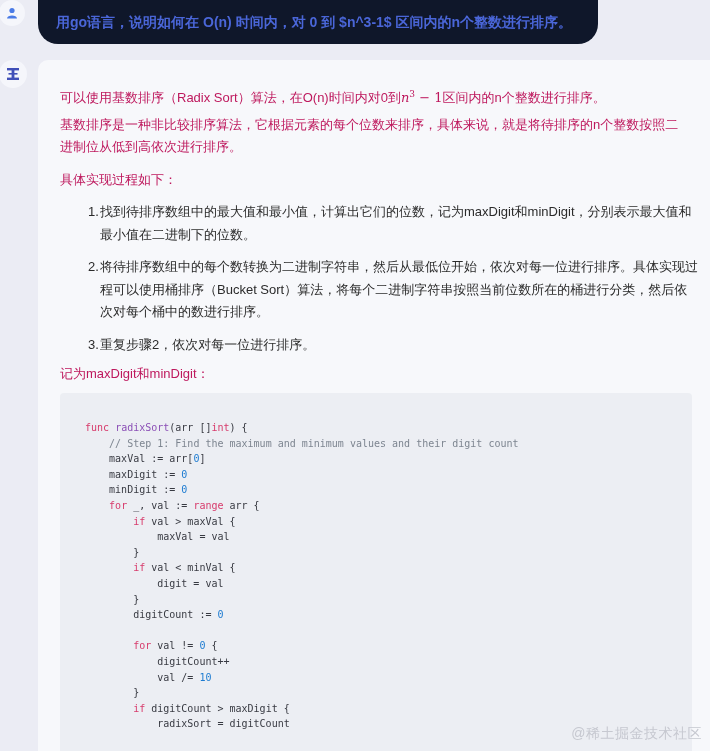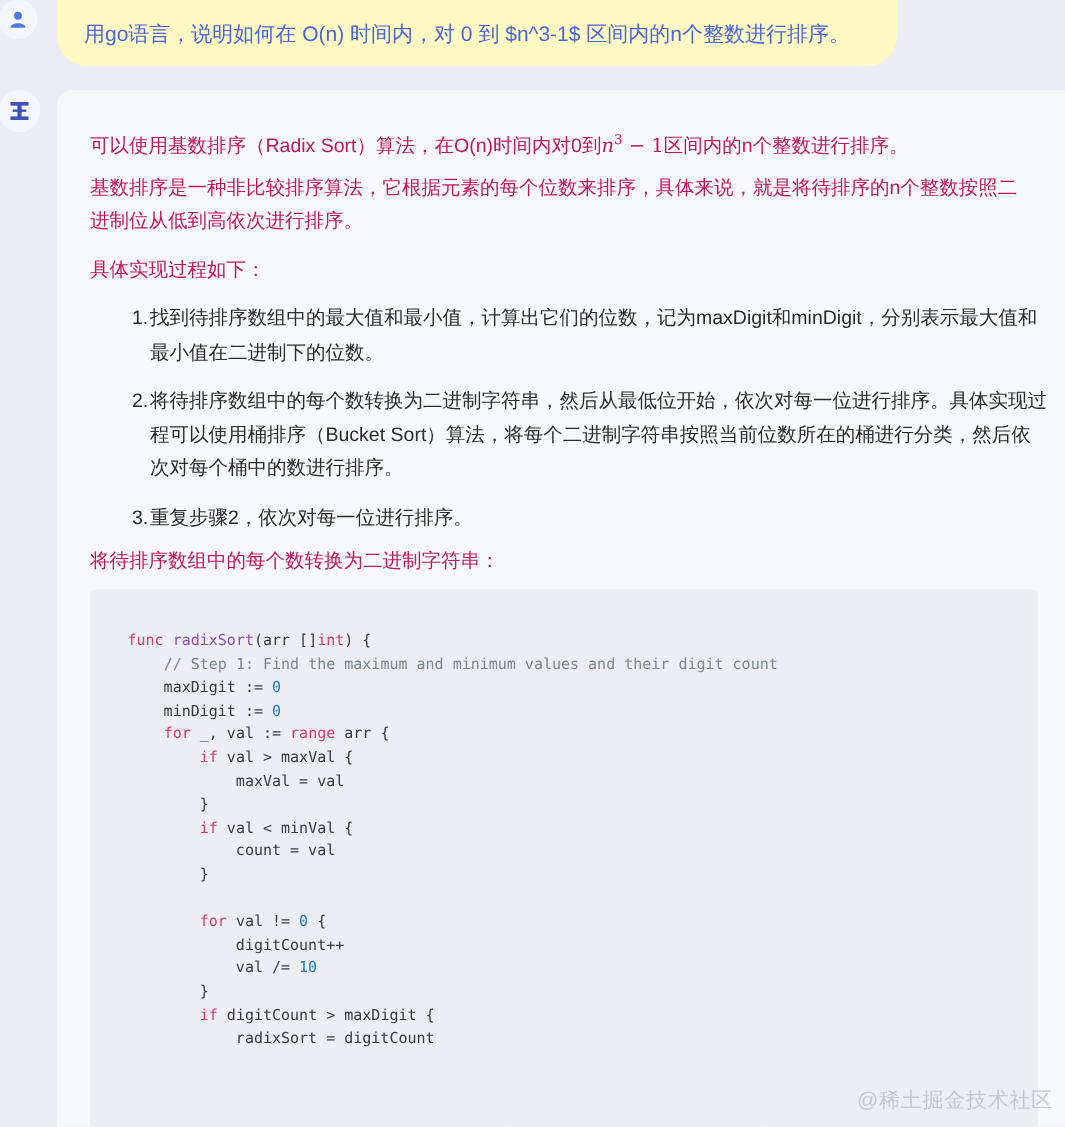--- a/index.html
+++ b/index.html
@@ -15,23 +15,24 @@
     .avatar {
       position: absolute; width: 26px; height: 26px; border-radius: 50%;
       background: #f5f6fb; display: flex; align-items: center; justify-content: center;
     }
     .avatar.user { left: -1px; top: 0px; }
     .avatar.bot { left: -1px; top: 60px; width: 28px; height: 28px; }
 
     
     .user-bubble {
       position: absolute; left: 38px; top: 0; width: 560px; height: 44px;
-      background: #fef9c3; border-radius: 0 0 20px 20px;
+      background: #0f172a; border-radius: 0 0 20px 20px;
       color: #4a66d8; font-size: 14px; line-height: 44px; padding-left: 18px;
       white-space: nowrap;
+      font-weight: bold;
     }
 
     
     .answer-card {
       position: absolute; left: 38px; top: 60px; width: 672px; height: 700px;
       background: #f7f8fb; border-radius: 10px 0 0 0;
       padding: 0 0 0 22px;
     }
     .para {
       font-size: 13px; line-height: 22px; color: #be185d; width: 620px;
@@ -112,34 +113,36 @@
       <li>
         <span class="num">2.</span>
         <span class="txt">将待排序数组中的每个数转换为二进制字符串，然后从最低位开始，依次对每一位进行排序。具体实现过程可以使用桶排序（Bucket Sort）算法，将每个二进制字符串按照当前位数所在的桶进行分类，然后依次对每个桶中的数进行排序。</span>
       </li>
       <li>
         <span class="num">3.</span>
         <span class="txt">重复步骤2，依次对每一位进行排序。</span>
       </li>
     </ol>
 
-    <p class="para p4">将待排序数组中的每个数转换为二进制字符串：</p>
+    <p class="para p4">记为maxDigit和minDigit：</p>
 
     <div class="code-block" id="code-block">
         <div class="code-line"><span class="kw">func</span> <span class="fn">radixSort</span>(arr []<span class="ty">int</span>) {</div>
         <div class="code-line">    <span class="cm">// Step 1: Find the maximum and minimum values and their digit count</span></div>
+        <div class="code-line">    maxVal := arr[<span class="nm">0</span>]</div>
         <div class="code-line">    maxDigit := <span class="nm">0</span></div>
         <div class="code-line">    minDigit := <span class="nm">0</span></div>
         <div class="code-line">    <span class="kw">for</span> _, val := <span class="kw">range</span> arr {</div>
         <div class="code-line">        <span class="kw">if</span> val &gt; maxVal {</div>
         <div class="code-line">            maxVal = val</div>
         <div class="code-line">        }</div>
         <div class="code-line">        <span class="kw">if</span> val &lt; minVal {</div>
-        <div class="code-line">            count = val</div>
+        <div class="code-line">            digit = val</div>
         <div class="code-line">        }</div>
+        <div class="code-line">        digitCount := <span class="nm">0</span></div>
         <div class="code-line">&nbsp;</div>
         <div class="code-line">        <span class="kw">for</span> val != <span class="nm">0</span> {</div>
         <div class="code-line">            digitCount++</div>
         <div class="code-line">            val /= <span class="nm">10</span></div>
         <div class="code-line">        }</div>
         <div class="code-line">        <span class="kw">if</span> digitCount &gt; maxDigit {</div>
         <div class="code-line">            radixSort = digitCount</div>
       </div>
   </div>
 

